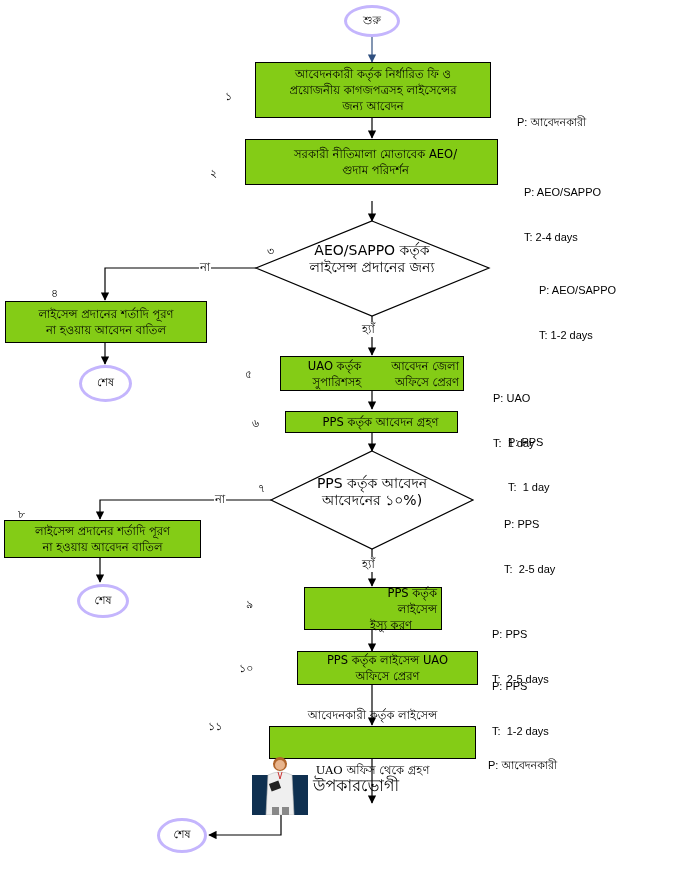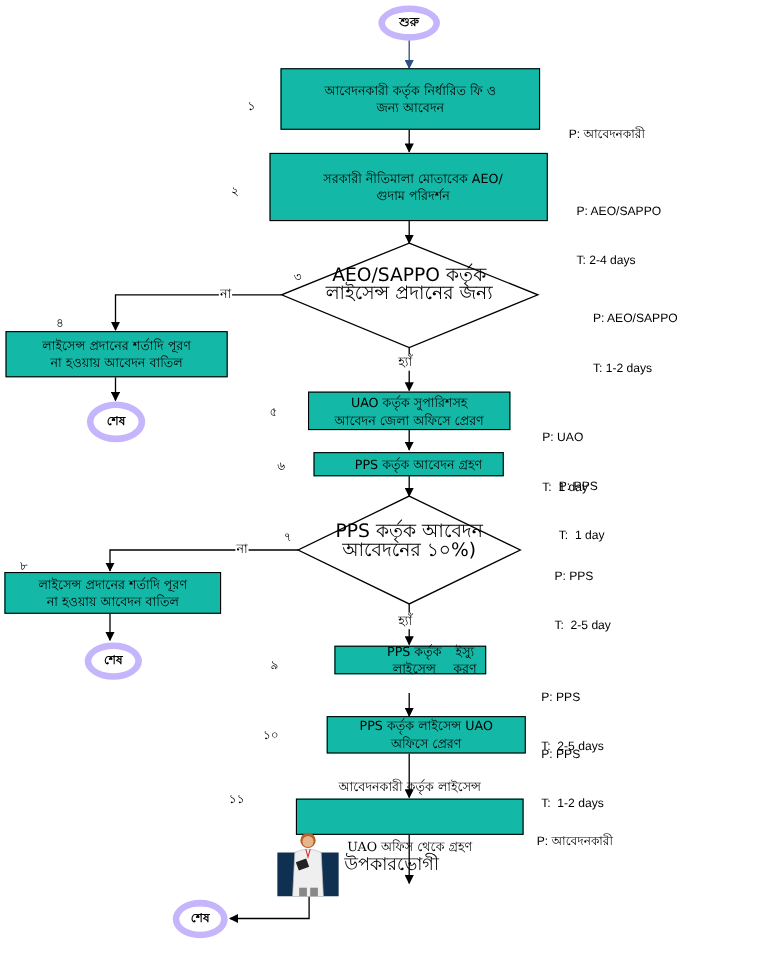--- a/index.html
+++ b/index.html
@@ -2,26 +2,26 @@
 <html><head>
 <meta charset="utf-8">
 <style>
   html, body { margin:0; padding:0; background:#ffffff; }
   body { width:694px; height:872px; position:relative; overflow:hidden;
          font-family:"DejaVu Sans", sans-serif; color:#000; }
   #flow { position:absolute; left:0; top:0; }
   .lbl { position:absolute; font-size:11.5px; line-height:15px; white-space:nowrap; }
   .meta { position:absolute; font-family:"Liberation Sans", sans-serif; font-size:11px; line-height:15px; white-space:pre; }
   .num { position:absolute; font-size:11px; }
-  .box { position:absolute; border:1px solid #000; background:#14b8a6; box-sizing:border-box;
-         display:flex; align-items:center; justify-content:center; text-align:center;
+  .box { position:absolute; border:1px solid #000; background:#84cc16; box-sizing:border-box;
+         display:flex; align-items:center; justify-content:center; text-align:right;
          font-size:11.5px; line-height:16px; padding:0 4px; }
-  .dtext { position:absolute; text-align:center; font-size:17px; line-height:17px; }
-  .oval { position:absolute; border:6px solid #c4b5fd; border-radius:50%; background:#fff; box-sizing:border-box;
-          display:flex; align-items:center; justify-content:center; font-size:11px; font-weight:bold; }
+  .dtext { position:absolute; text-align:center; font-size:14px; line-height:17px; }
+  .oval { position:absolute; border:3px solid #c4b5fd; border-radius:50%; background:#fff; box-sizing:border-box;
+          display:flex; align-items:center; justify-content:center; font-size:11px; font-weight:normal; }
   .figure { position:absolute; }
 </style>
 </head>
 <body>
 
 <svg id="flow" width="694" height="872">
   <defs>
     <marker id="ah" viewBox="0 0 10 10" refX="9" refY="5" markerWidth="7" markerHeight="7" orient="auto">
       <path d="M0,0 L10,5 L0,10 z" fill="#000"></path>
     </marker>
@@ -50,28 +50,29 @@
   </g>
 </svg>
 
 <div class="oval" style="left:344px;top:5px;width:56px;height:32px;">
   <span>শুরু</span>
 </div>
 
 <span class="num" style="left:225px;top:88px;">১</span>
 <div class="box" style="left:255px;top:62px;width:236px;height:56px;flex-direction:column;">
   <span>আবেদনকারী কর্তৃক নির্ধারিত ফি ও</span>
+  <span>প্রয়োজনীয় কাগজপত্রসহ লাইসেন্সের</span>
   <span>জন্য আবেদন</span>
 </div>
 <div class="meta" style="left:517px;top:85px;">
   <div>P: আবেদনকারী</div>
 </div>
 
 <span class="num" style="left:210px;top:165px;">২</span>
-<div class="box" style="left:245px;top:139px;width:253px;height:62px;flex-direction:column;padding-left:12px;">
+<div class="box" style="left:245px;top:139px;width:253px;height:46px;flex-direction:column;padding-left:12px;">
   <span>সরকারী নীতিমালা মোতাবেক AEO/</span>
   <span>গুদাম পরিদর্শন</span>
 </div>
 <div class="meta" style="left:524px;top:155px;">
   <div>P: AEO/SAPPO</div>
   <div>T: 2-4 days</div>
 </div>
 
 <span class="num" style="left:267px;top:243px;">৩</span>
 <div class="dtext" style="left:282px;top:242px;width:180px;">
@@ -88,21 +89,21 @@
 <span class="num" style="left:51px;top:285px;">৪</span>
 <div class="box" style="left:5px;top:301px;width:202px;height:42px;flex-direction:column;">
   <span>লাইসেন্স প্রদানের শর্তাদি পূরণ</span>
   <span>না হওয়ায়  আবেদন বাতিল</span>
 </div>
 <div class="oval" style="left:79px;top:365px;width:53px;height:37px;">
   <span>শেষ</span>
 </div>
 
 <span class="num" style="left:245px;top:366px;">৫</span>
-<div class="box" style="left:280px;top:356px;width:184px;height:35px;flex-direction:column;">
+<div class="box" style="left:280px;top:356px;width:184px;height:35px;flex-direction:row;">
   <span>UAO কর্তৃক সুপারিশসহ</span>
   <span>আবেদন জেলা অফিসে প্রেরণ</span>
 </div>
 <div class="meta" style="left:493px;top:361px;">
   <div>P: UAO</div>
   <div>T:  1 day</div>
 </div>
 
 <span class="num" style="left:252px;top:415px;">৬</span>
 <div class="box" style="left:285px;top:411px;width:173px;height:22px;padding-left:22px;">
@@ -128,21 +129,21 @@
 <span class="num" style="left:18px;top:506px;">৮</span>
 <div class="box" style="left:4px;top:520px;width:197px;height:38px;flex-direction:column;">
   <span>লাইসেন্স প্রদানের শর্তাদি পূরণ</span>
   <span>না হওয়ায়  আবেদন বাতিল</span>
 </div>
 <div class="oval" style="left:77px;top:584px;width:52px;height:34px;">
   <span>শেষ</span>
 </div>
 
 <span class="num" style="left:246px;top:596px;">৯</span>
-<div class="box" style="left:304px;top:587px;width:138px;height:26px;flex-direction:row;padding-left:40px;">
+<div class="box" style="left:304px;top:587px;width:138px;height:43px;flex-direction:column;padding-left:40px;">
   <span>PPS কর্তৃক লাইসেন্স</span>
   <span>ইস্যু করণ</span>
 </div>
 <div class="meta" style="left:492px;top:597px;">
   <div>P: PPS</div>
   <div>T:  2-5 days</div>
 </div>
 
 <span class="num" style="left:239px;top:660px;">১০</span>
 <div class="box" style="left:281px;top:651px;width:181px;height:34px;flex-direction:column;margin-left:16px;">

